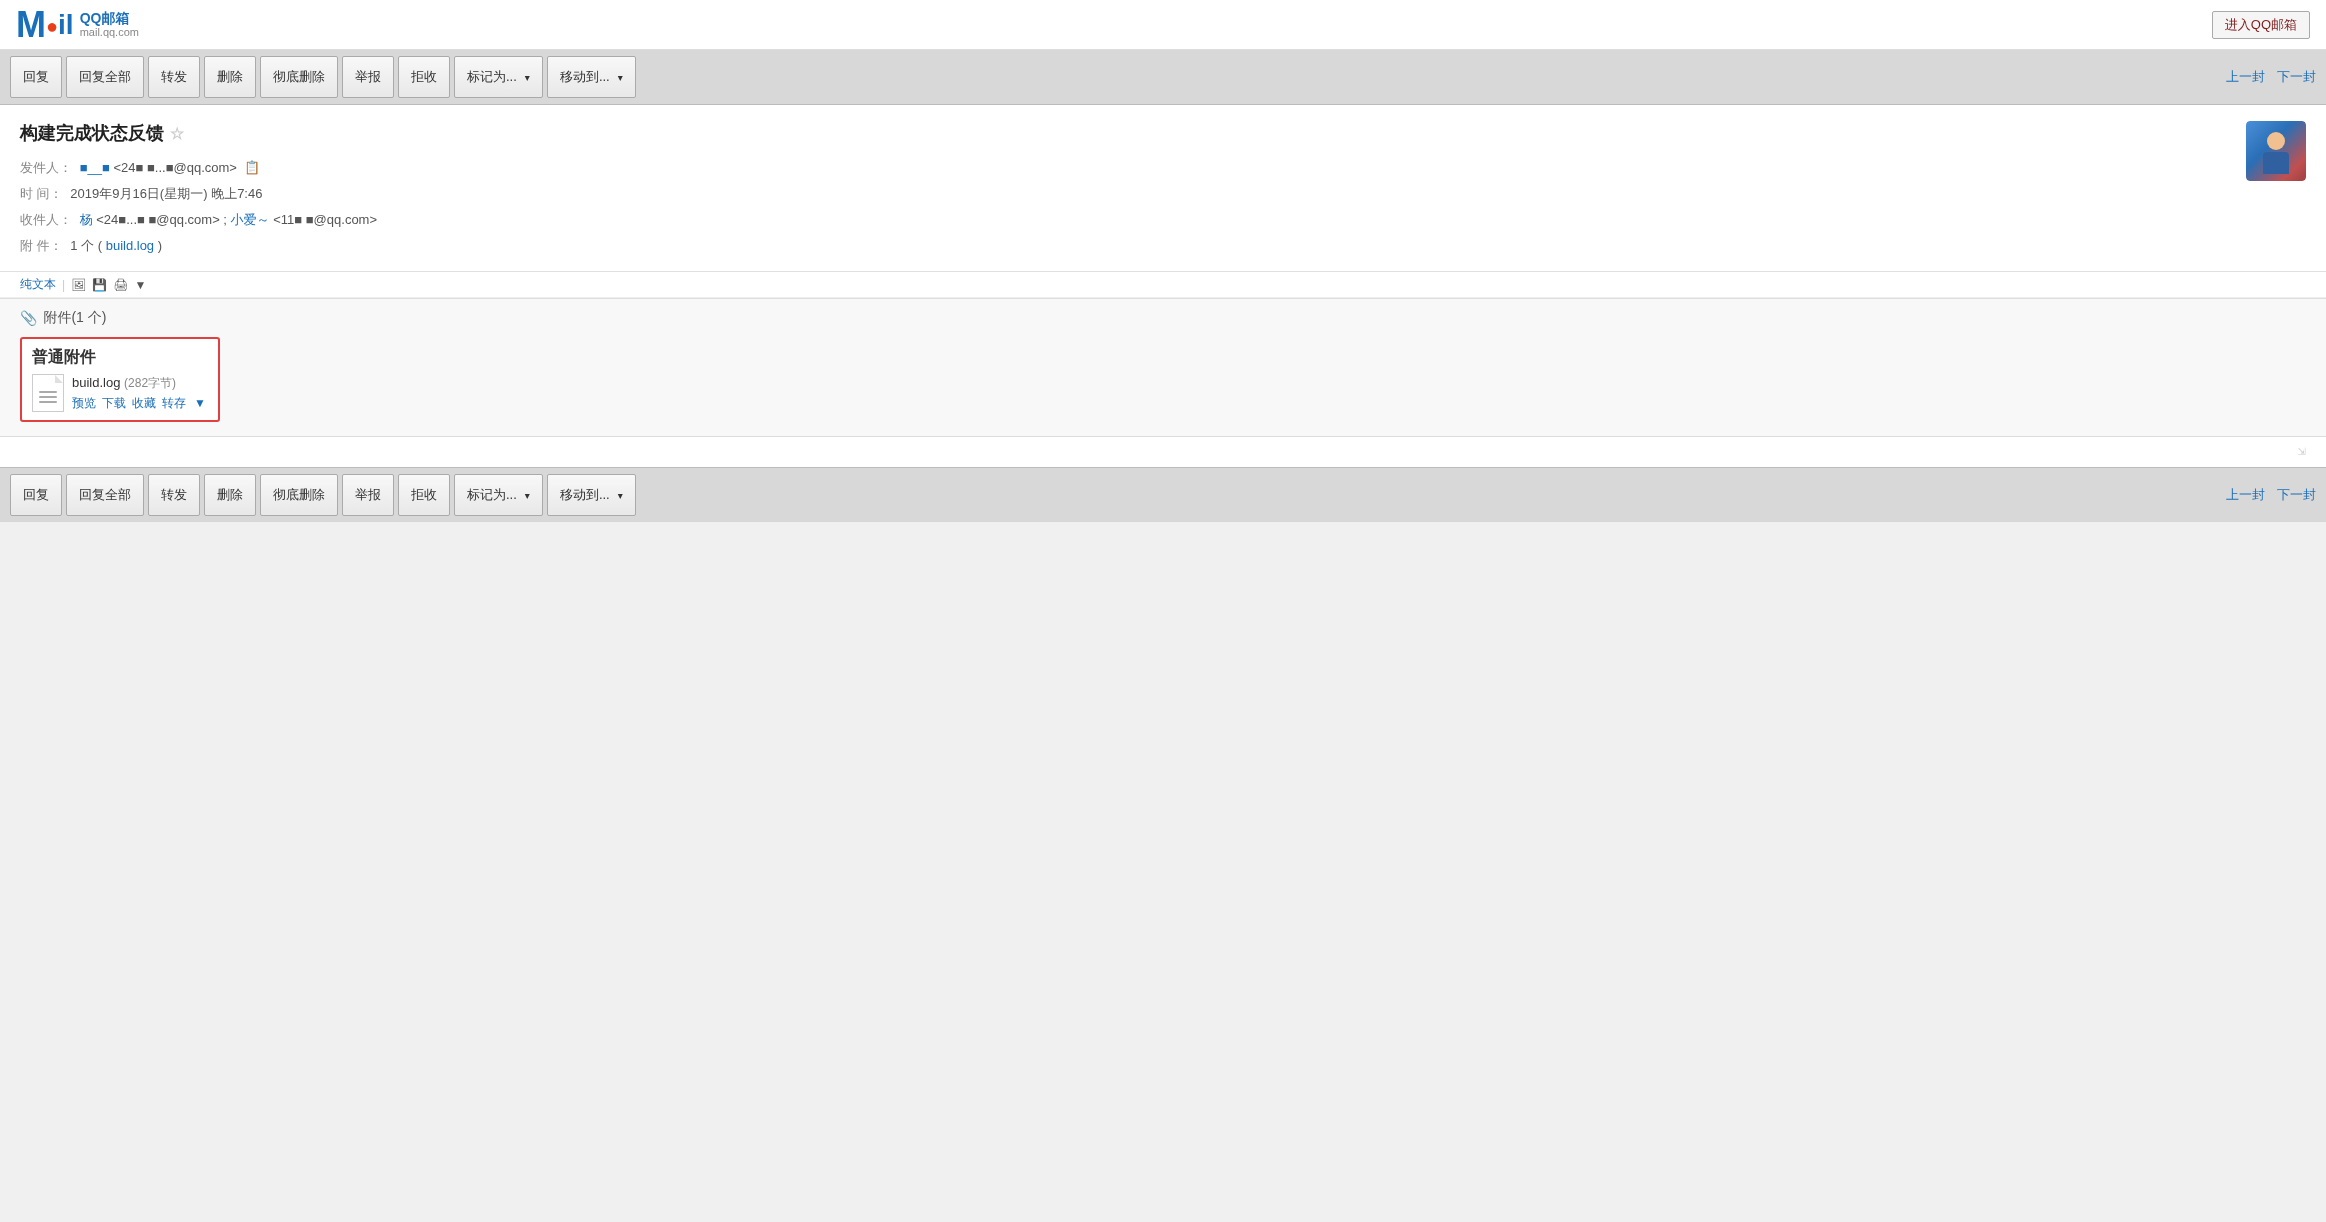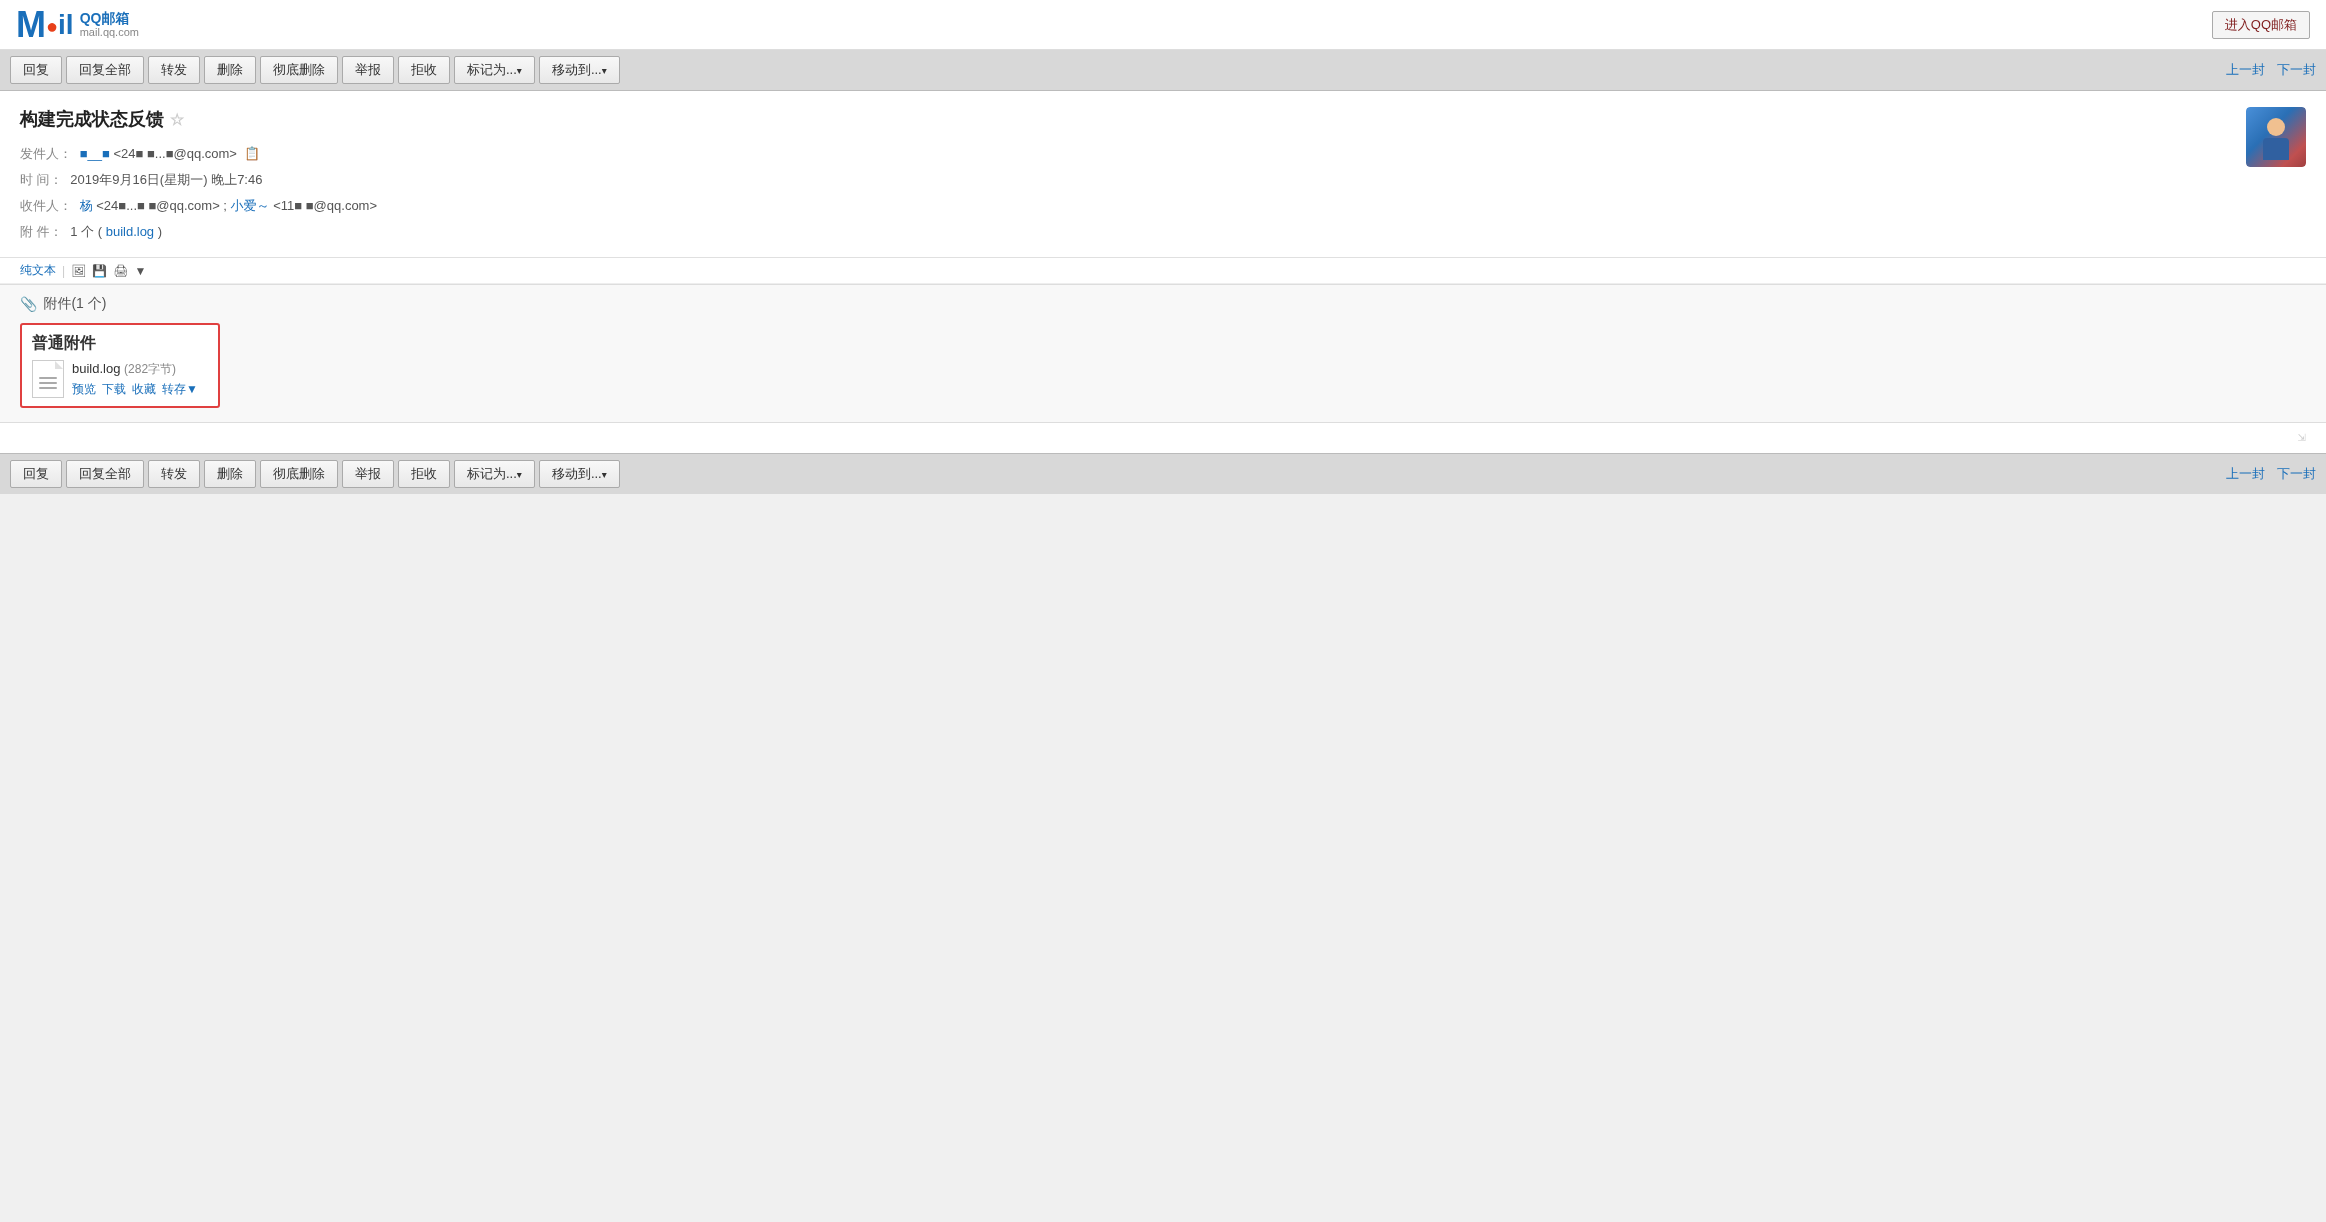--- a/index.html
+++ b/index.html
@@ -68,31 +68,31 @@
     .toolbar-right {
       display: flex;
       align-items: center;
       gap: 4px;
       color: #555;
       font-size: 13px;
     }
     .btn {
       border: 1px solid #aaa;
       background: linear-gradient(to bottom, #f8f8f8, #e8e8e8);
-      padding: 4px 12px;
+      padding: 11px 12px;
       font-size: 13px;
       cursor: pointer;
       color: #333;
       border-radius: 2px;
       white-space: nowrap;
     }
     .btn-with-arrow {
       display: flex;
       align-items: center;
-      gap: 0;
+      gap: 8px;
     }
     .nav-link {
       color: #1a6fba;
       cursor: pointer;
       text-decoration: none;
       font-size: 13px;
     }
     .nav-sep { color: #aaa; margin: 0 2px; }
 
     

